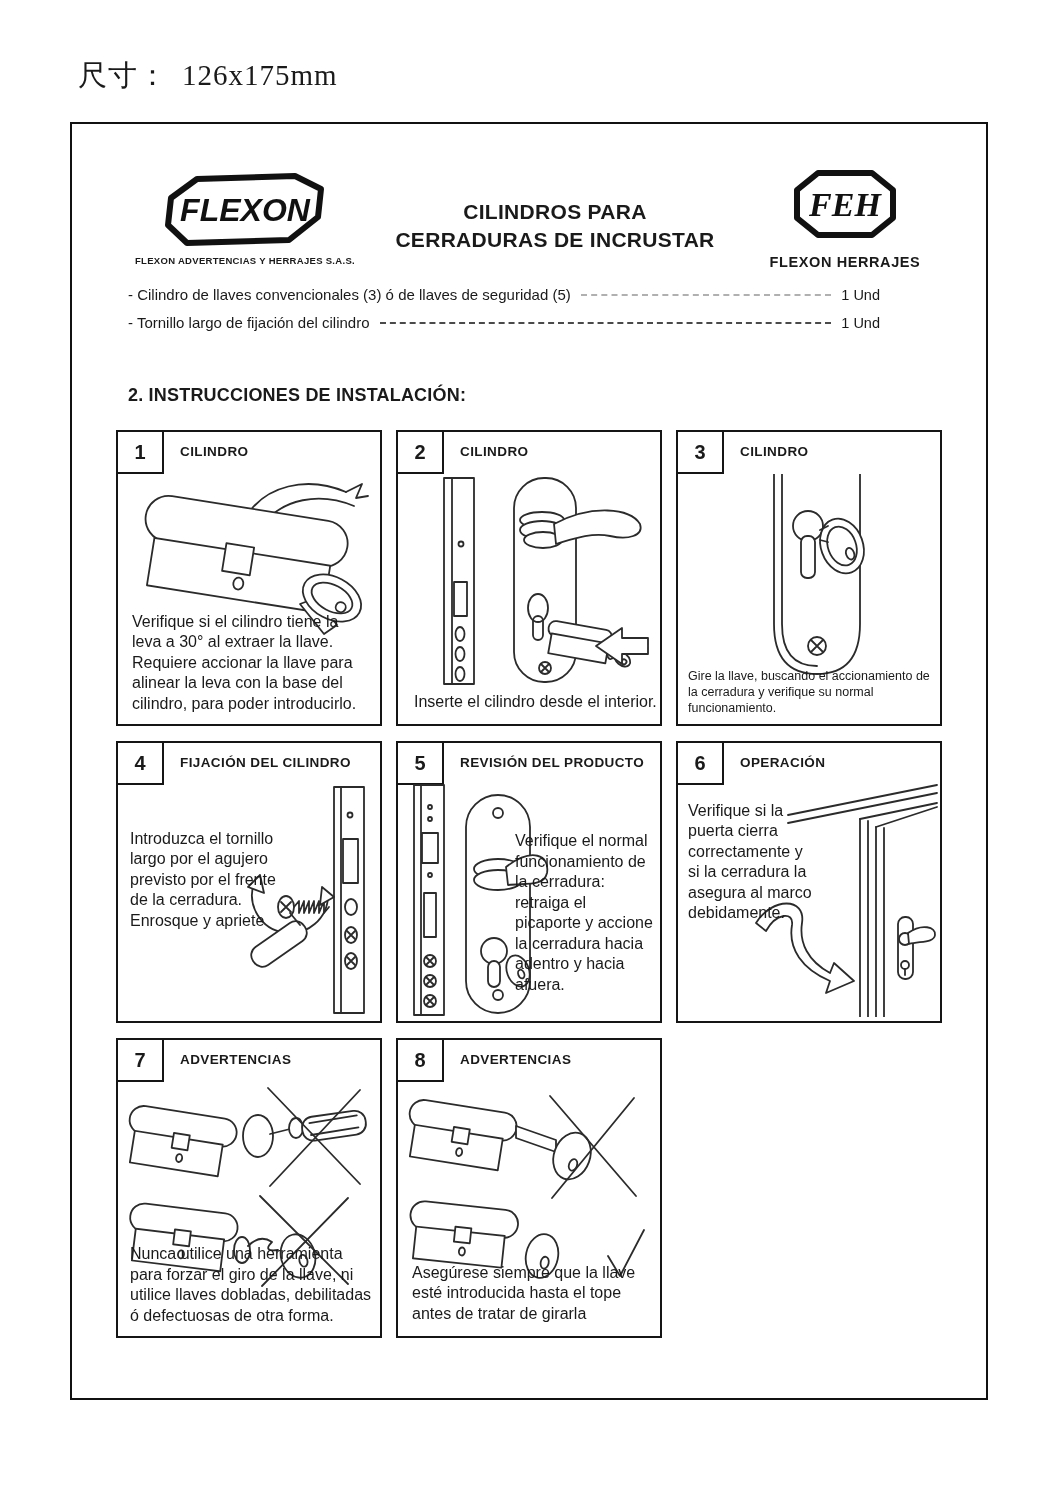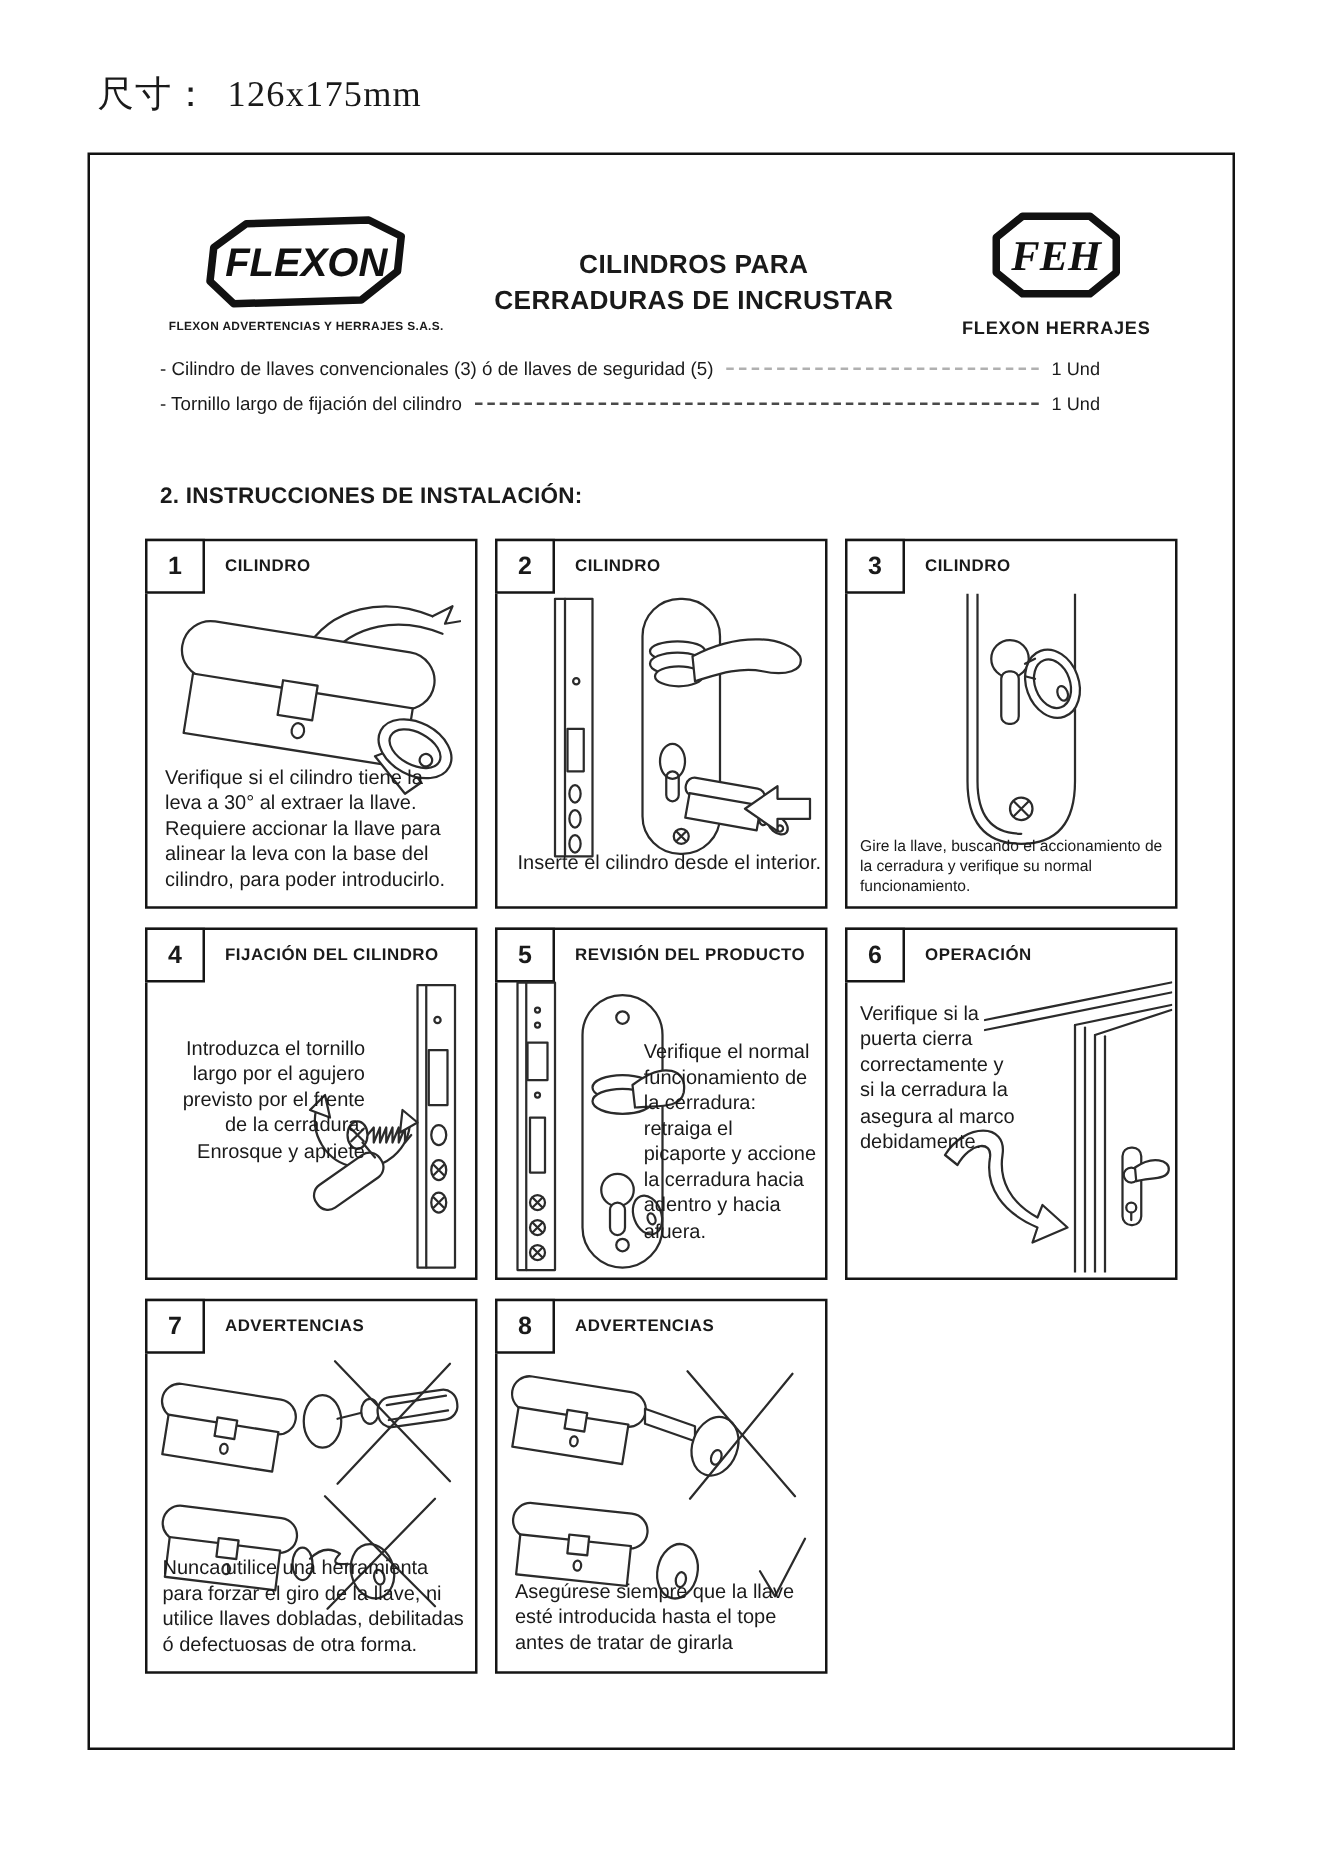--- a/index.html
+++ b/index.html
@@ -29,23 +29,23 @@
   .instr-head{margin-top:54px;}
   .grid{display:grid;grid-template-columns:repeat(3,1fr);gap:15px 14px;margin:24px 44px 0 44px;}
   .panel{position:relative;border:2px solid #151515;background:#fff;}
   .p1,.p2,.p3{height:292px;}
   .p4,.p5,.p6{height:278px;}
   .p7,.p8{height:296px;}
   .num{position:absolute;top:-2px;left:-2px;width:44px;height:40px;border:2px solid #151515;background:#fff;display:flex;align-items:center;justify-content:center;font-size:20px;font-weight:bold;}
   .ptitle{position:absolute;top:12px;left:62px;font-size:13.5px;font-weight:bold;letter-spacing:0.4px;}
   .caption{position:absolute;font-size:16px;line-height:1.28;}
   .c1{left:14px;right:10px;bottom:10px;}
-  .c2{left:16px;bottom:24px;}
+  .c2{left:16px;bottom:12px;}
   .c3{left:10px;right:5px;bottom:8px;font-size:12.5px;}
-  .c4{left:12px;top:86px;width:162px;text-align:right;}
+  .c4{left:12px;top:86px;width:162px;}
   .c5{right:5px;width:140px;bottom:26px;}
   .c6{left:10px;top:58px;width:124px;}
   .c7{left:12px;right:8px;bottom:10px;}
   .c8{left:14px;right:10px;bottom:12px;}
 
   .illus{position:absolute;}
   .illus path,.illus rect,.illus ellipse,.illus circle,.illus line,.illus polygon,.illus polyline{fill:none;stroke:#2b2b2b;stroke-width:1.8;stroke-linecap:round;stroke-linejoin:round;}
   .illus .w{fill:#ffffff;}
   .i1{left:4px;top:46px;width:252px;height:168px;}
   .i2{left:4px;top:42px;width:250px;height:216px;}

